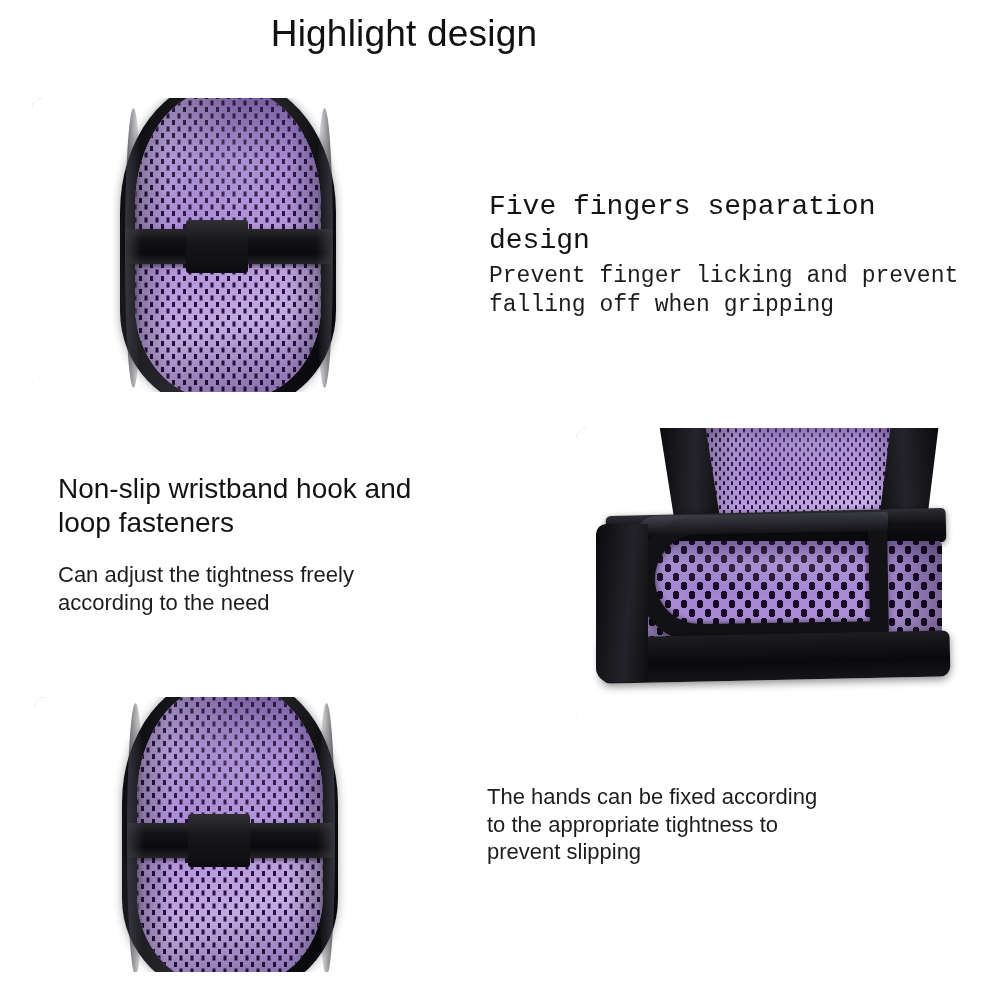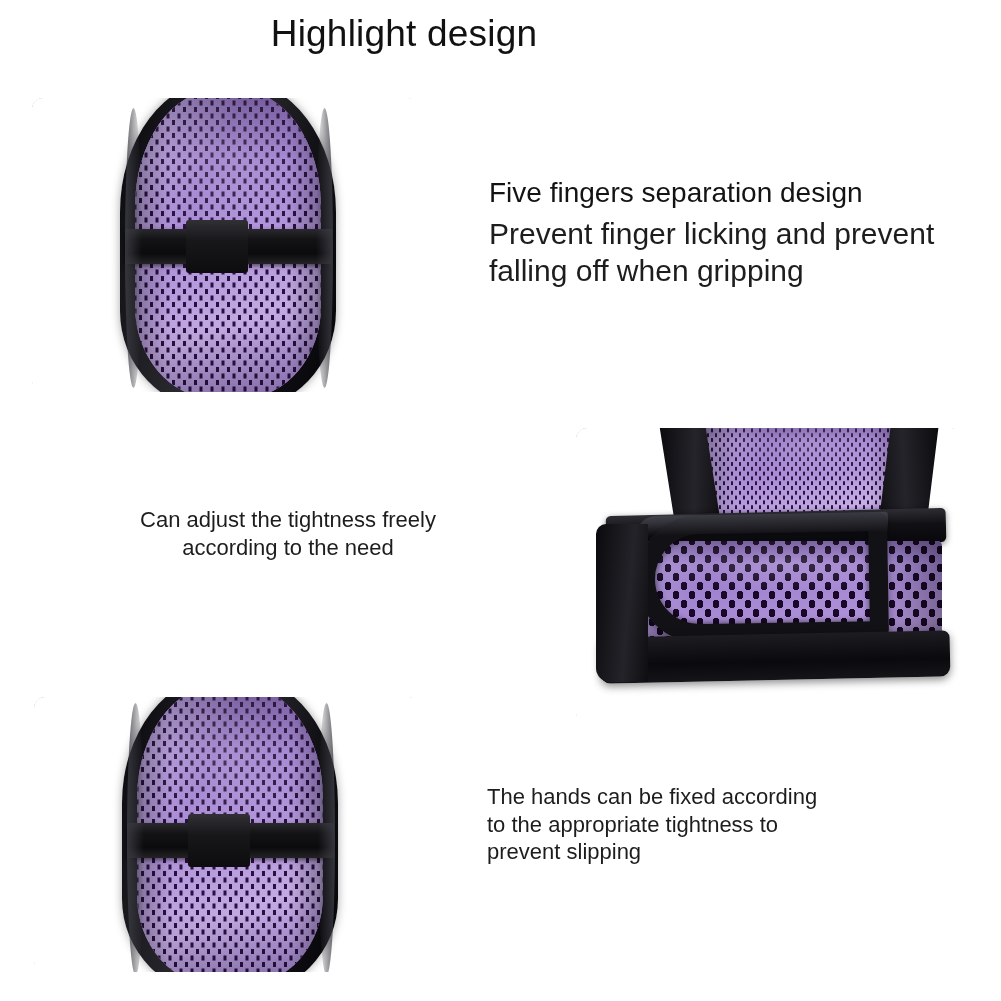--- a/index.html
+++ b/index.html
@@ -124,32 +124,32 @@
   .text-block { position: absolute; }
   .headline {
     font-size: 28px;
     font-weight: 400;
     line-height: 1.20;
     color: #131313;
     margin: 0;
     white-space: pre-line;
   }
   .subline {
-    font-size: 30px;
+    font-size: 23px;
     font-weight: 400;
     line-height: 1.26;
     color: #1d1d1d;
     margin: 0;
     white-space: pre-line;
   }
-  #text-five-fingers  { left: 489px; top: 176px; width: 470px; }
+  #text-five-fingers  { left: 489px; top: 190px; width: 470px; font-family: Liberation Mono, monospace; }
   #text-five-fingers .subline { margin-top: 5px; }
 
   #text-non-slip      { left: 58px;  top: 472px; width: 460px; }
-  #text-non-slip .subline { margin-top: 34px; font-size: 22px; text-align: center; }
+  #text-non-slip .subline { margin-top: 22px; font-size: 22px; }
 
   #text-hook-loop     { left: 487px; top: 783px; width: 470px; }
   #text-hook-loop .subline { font-size: 22px; }
 </style>
 </head>
 <body>
 
 <div class="page-title">Highlight design</div>
 
 <div class="photo-frame" id="frame-top-left">
@@ -254,20 +254,22 @@
   </div>
 </div>
 
 <div class="text-block" id="text-five-fingers">
   <p class="headline">Five fingers separation design</p>
   <p class="subline">Prevent finger licking and prevent
 falling off when gripping</p>
 </div>
 
 <div class="text-block" id="text-non-slip">
+  <p class="headline">Non-slip wristband hook and
+loop fasteners</p>
   <p class="subline">Can adjust the tightness freely
 according to the need</p>
 </div>
 
 <div class="text-block" id="text-hook-loop">
   <p class="subline">The hands can be fixed according
 to the appropriate tightness to
 prevent slipping</p>
 </div>
 

